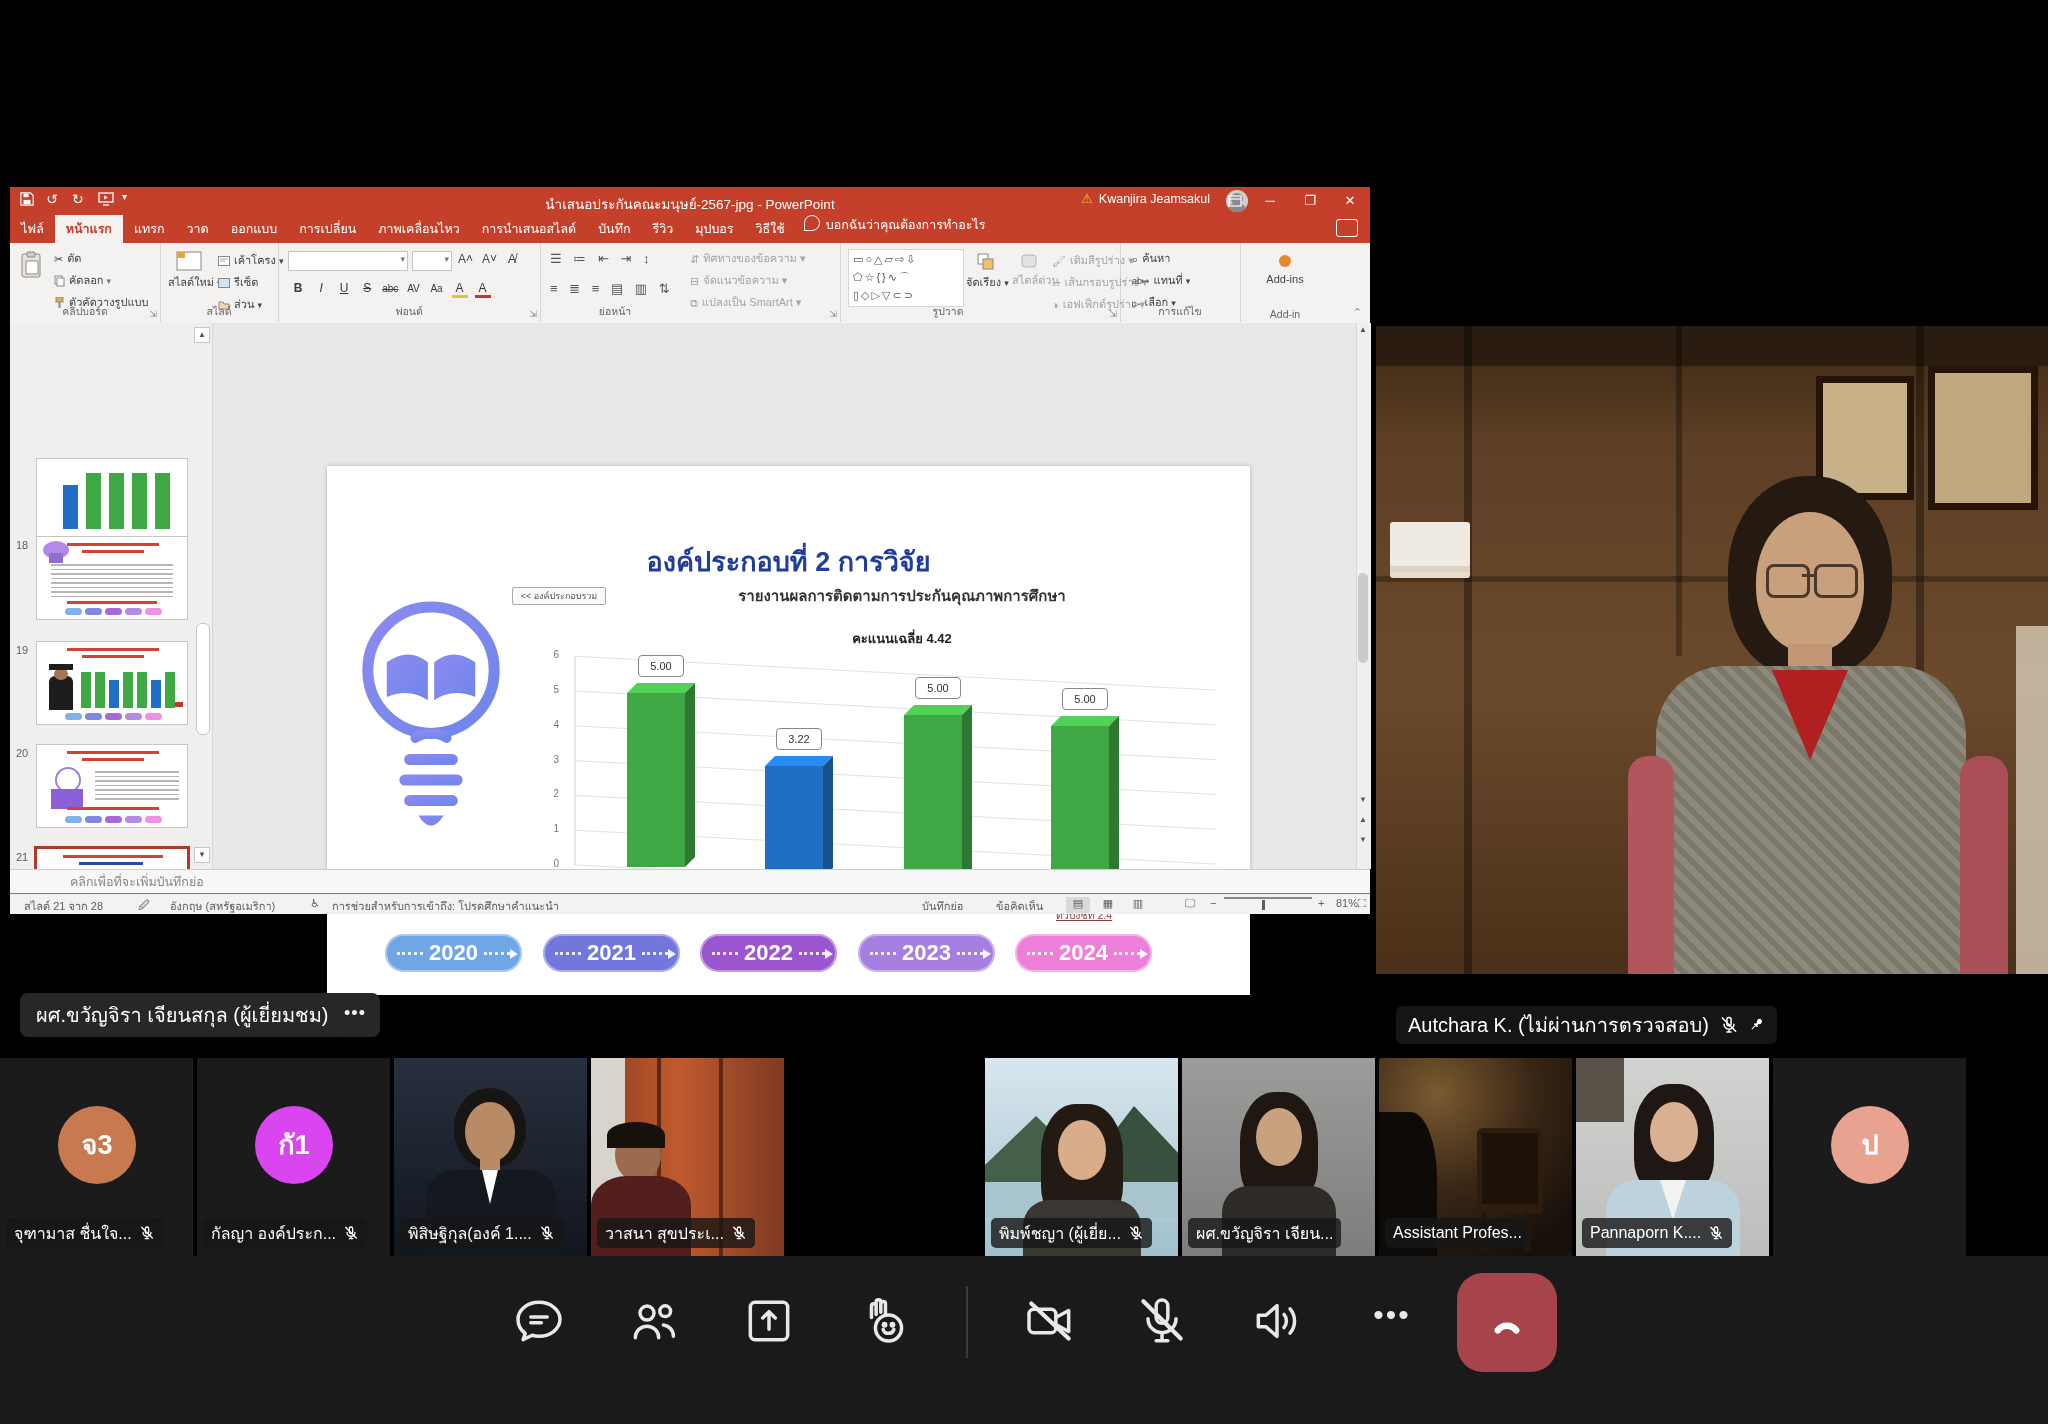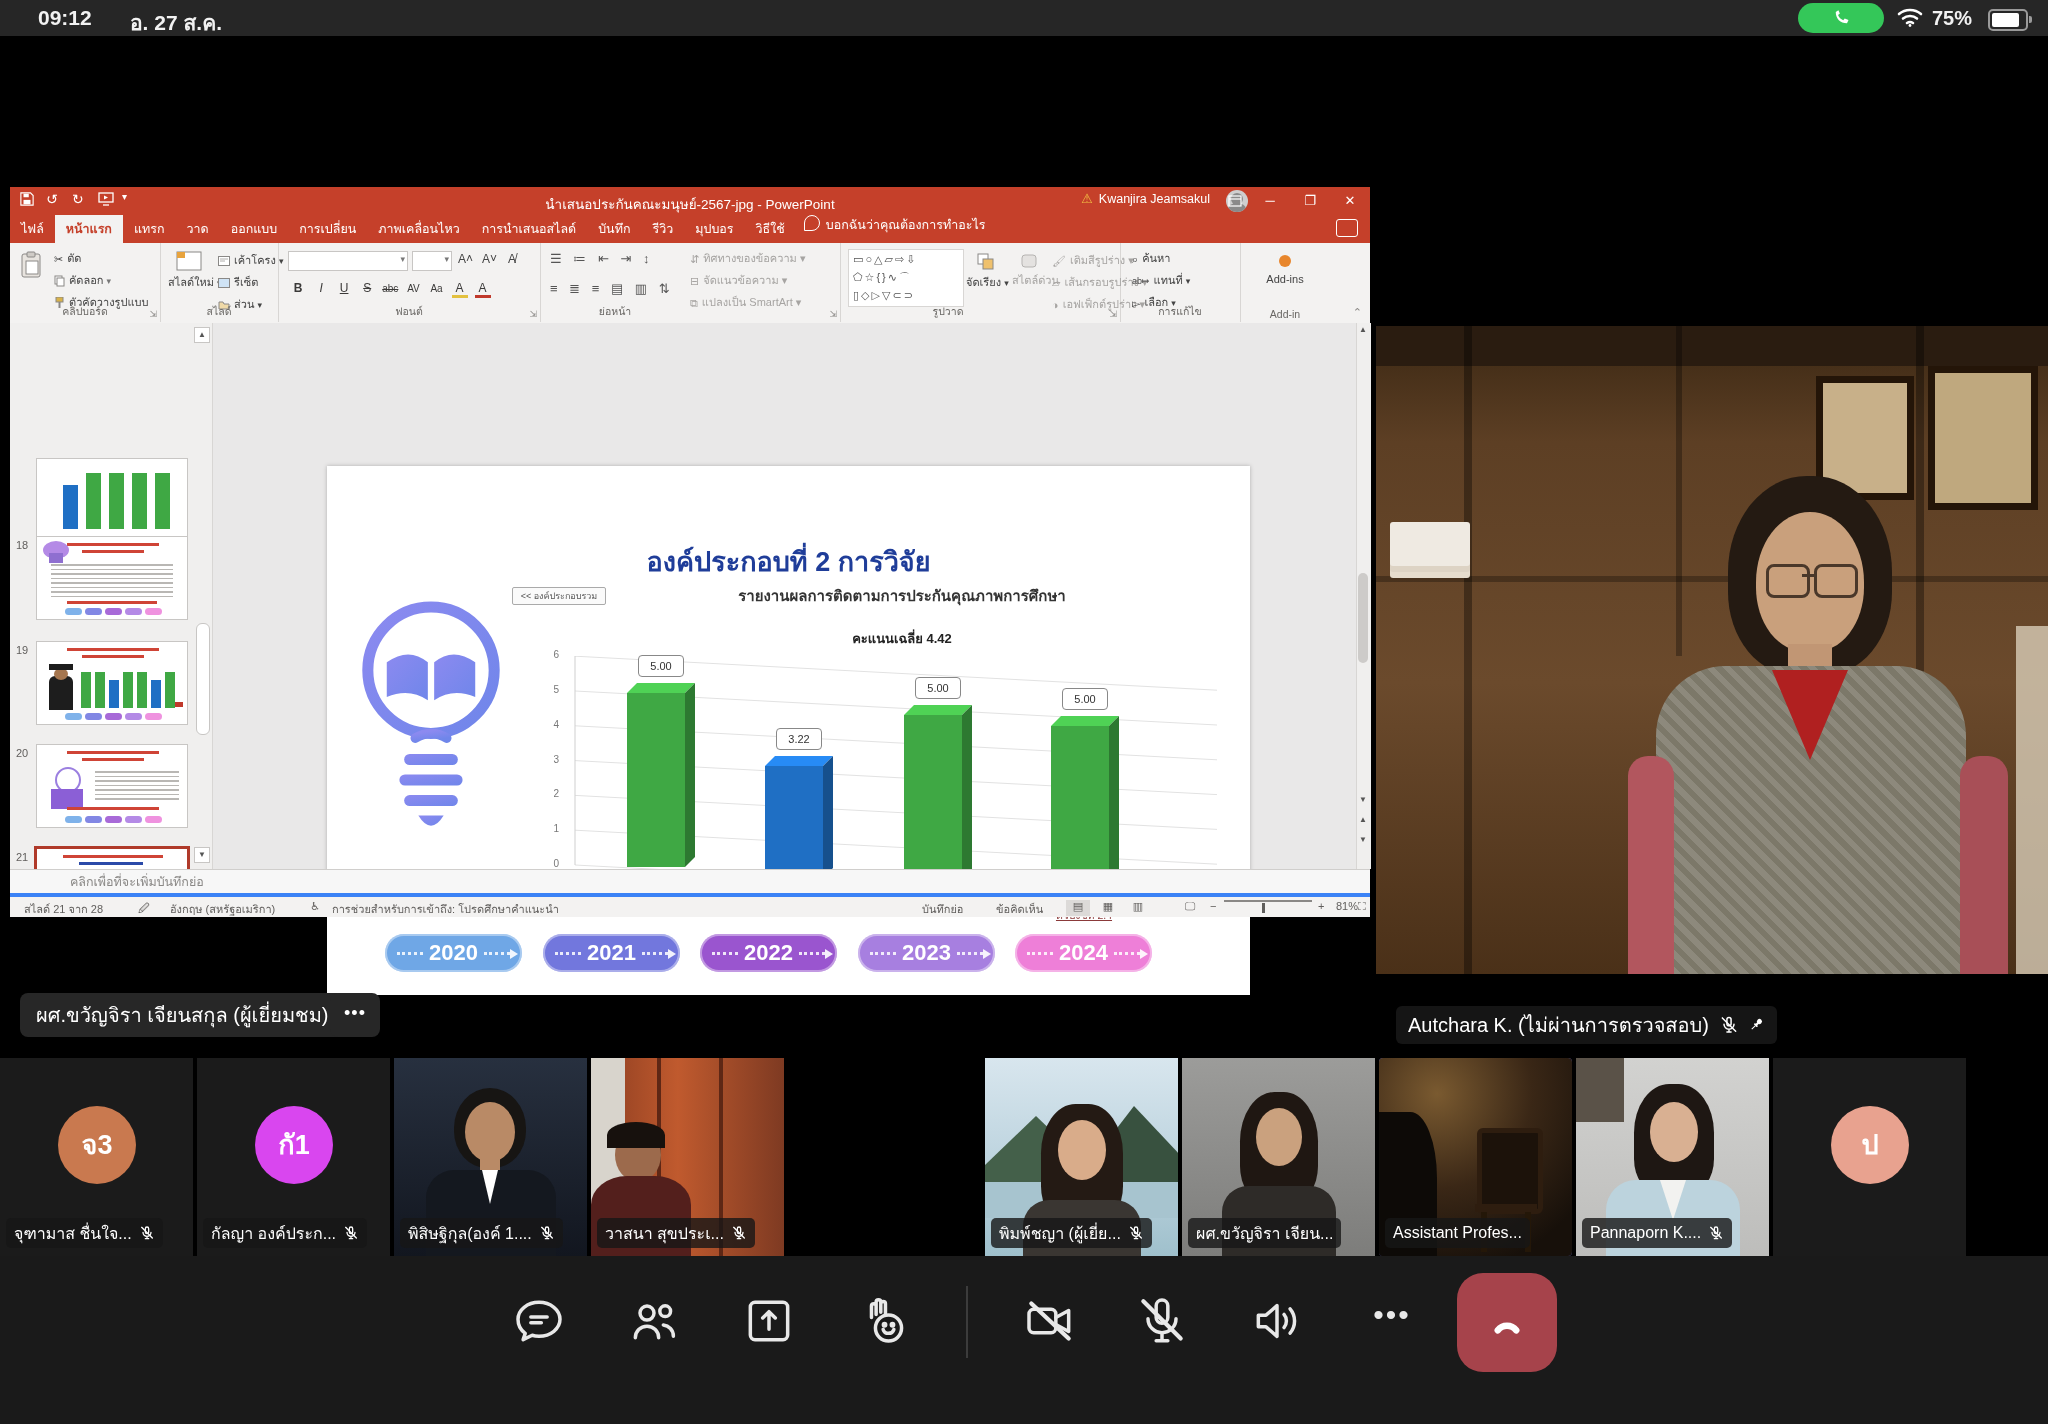--- a/index.html
+++ b/index.html
@@ -75,21 +75,21 @@
         font-size:11px;color:#333;text-align:center;line-height:20px;}
   .catlab{position:absolute;width:96px;text-align:center;font-size:10.5px;color:#8b3a3a;text-decoration:underline;}
   .yearpill{position:absolute;height:38px;border-radius:19px;display:flex;align-items:center;justify-content:center;
             box-shadow:inset 0 0 0 2px rgba(255,255,255,.4);color:#fff;font-size:22px;font-weight:bold;text-align:right;}
   .yearpill .dots{width:26px;border-top:3px dotted rgba(255,255,255,.85);margin:0 6px;position:relative;}
   .yearpill .dots.arr:after{content:"";position:absolute;right:-8px;top:-6px;border-left:8px solid rgba(255,255,255,.9);
             border-top:5px solid transparent;border-bottom:5px solid transparent;}
 
   #notesbar{position:absolute;left:0;top:682px;width:1360px;height:24px;background:#f7f7f7;border-top:1px solid #d0cecc;
             font-size:12.5px;color:#8a8886;line-height:24px;padding-left:60px;box-sizing:border-box;}
-  #ppt-status{position:absolute;left:0;top:706px;width:1360px;height:20px;background:#f3f2f1;border-top:4px solid #3b82f6;
+  #ppt-status{position:absolute;left:0;top:706px;width:1360px;height:20px;background:#f3f2f1;border-top:1px solid #3b82f6;
               font-size:11px;color:#605e5c;}
   #ppt-status span{position:absolute;top:3px;white-space:nowrap;}
   .vico{position:absolute;top:2px;width:24px;height:16px;text-align:center;font-size:11px;color:#605e5c;}
   #zoomslider{position:absolute;left:1214px;top:11px;width:88px;height:2px;background:#8a8886;}
   #zoomthumb{position:absolute;left:38px;top:-4px;width:3px;height:10px;background:#605e5c;}
 
   
   #mainvideo{position:absolute;left:1376px;top:326px;width:672px;height:648px;overflow:hidden;
              background:linear-gradient(180deg,#3a2713 0%,#5d3f24 18%,#6b4a2c 55%,#4a3018 100%);}
   #pinned-chip{position:absolute;left:1396px;top:1006px;height:38px;background:rgba(25,25,25,.85);border-radius:6px;
@@ -114,42 +114,20 @@
   .ctl{position:absolute;top:37px;width:56px;height:56px;transform:translateX(-50%);}
   #hangup{position:absolute;left:1457px;top:17px;width:100px;height:99px;border-radius:26px;background:#a6434b;}
   #hangup svg{margin:28px auto;}
   #ctl-divider{position:absolute;left:966px;top:30px;width:2px;height:72px;background:#3c3c3c;}
 </style>
 </head>
 <body>
 
 <div id="screen">
 
-  <div id="statusbar">
-    <span class="time">09:12</span>
-    <span class="date">อ. 27 ส.ค.</span>
-    <div id="phone-pill">
-      <svg width="18" height="18" viewBox="0 0 24 24">
-        <path d="M5 4c0 9 6 15 15 15l2-4.5-5-2-2 2.4c-3.2-1.2-5.7-3.7-6.9-6.9L10.5 6l-2-4.5z" fill="#fff"></path>
-      </svg>
-    </div>
-    <span id="wifi">
-      <svg width="28" height="22" viewBox="0 0 28 22" fill="none" stroke="#fff" stroke-width="2.6" stroke-linecap="round">
-        <path d="M3 8a17 17 0 0 1 22 0"></path>
-          <path d="M7 12.5a11 11 0 0 1 14 0"></path>
-          <path d="M11 17a5.5 5.5 0 0 1 6 0"></path>
-        <circle cx="14" cy="19.5" r="1.4" fill="#fff" stroke="none"></circle>
-      </svg>
-    </span>
-    <span id="battpct">75%</span>
-    <span id="battery">
-        <span class="lvl"></span>
-        <span class="tip"></span>
-      </span>
-  </div>
 
   <div id="ppt">
     <div id="ppt-titlebar">
       <span class="qat" style="left:10px;">
         <svg width="14" height="14" viewBox="0 0 16 16">
             <path d="M1 1h11l3 3v11H1z" fill="none" stroke="#fff" stroke-width="1.3"></path>
             <rect x="4" y="9" width="8" height="5" fill="#fff"></rect>
             <rect x="4" y="2" width="6" height="4" fill="#fff"></rect>
           </svg>
       </span>

